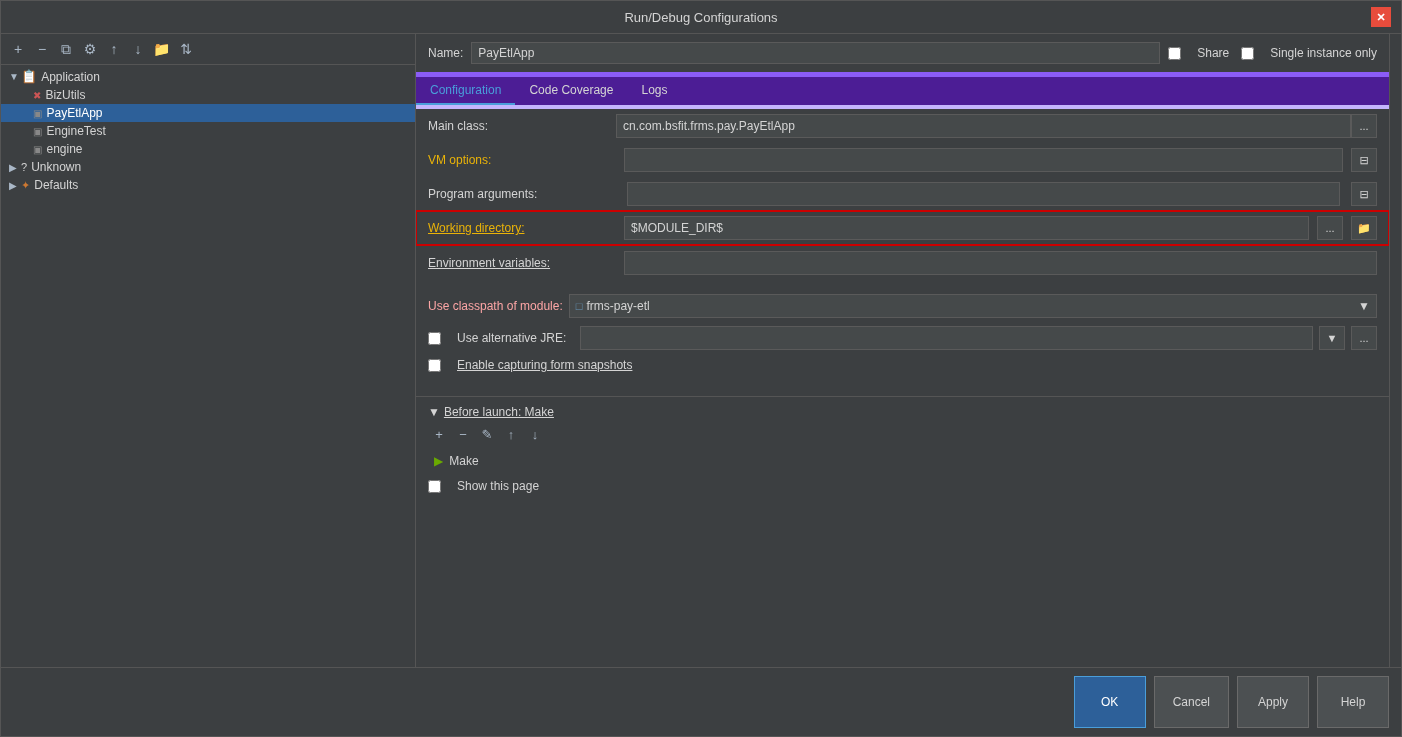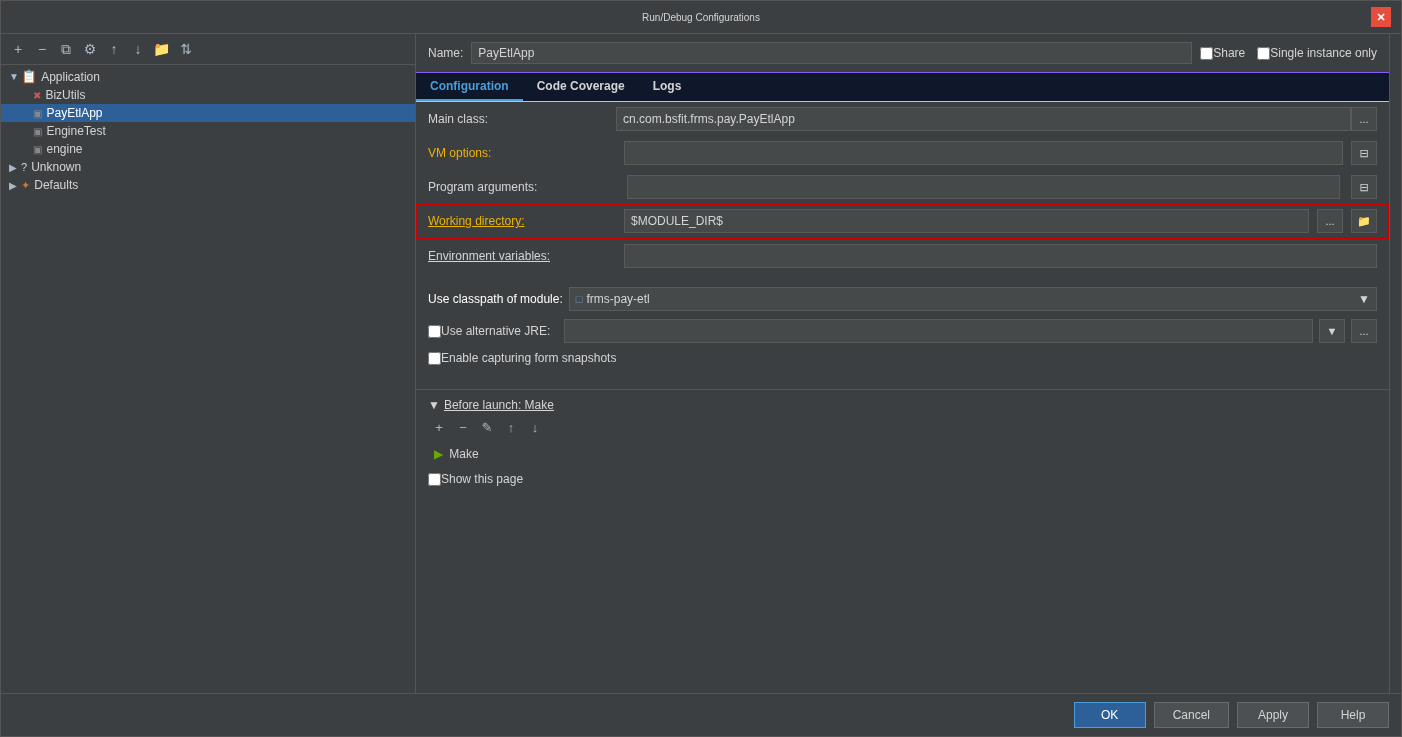--- a/index.html
+++ b/index.html
@@ -27,21 +27,21 @@
       background: #3c3f41;
       display: flex;
       align-items: center;
       justify-content: space-between;
       padding: 6px 10px;
       border-bottom: 1px solid #555;
       min-height: 32px;
     }
     .title-bar-title {
       color: #d4d4d4;
-      font-size: 10px;
+      font-size: 13px;
       flex: 1;
       text-align: center;
     }
     .close-btn {
       background: #e74c3c;
       border: none;
       color: white;
       width: 20px;
       height: 20px;
       cursor: pointer;
@@ -108,53 +108,52 @@
       flex: 1;
       display: flex;
       flex-direction: column;
       background: #3c3f41;
     }
     .name-row {
       display: flex;
       align-items: center;
       padding: 8px 12px;
       gap: 8px;
-      border-bottom: 1px solid #8b5cf6;
+      border-bottom: 5px solid #8b5cf6;
       justify-content: space-between;
     }
     .name-input {
       flex: 1;
       background: #45494a;
       border: 1px solid #5a5a5a;
       color: #d4d4d4;
       padding: 3px 6px;
       font-size: 12px;
       outline: none;
     }
     .share-row {
       display: flex;
       align-items: center;
       gap: 12px;
     }
     .checkbox-label {
       display: flex;
       align-items: center;
-      gap: 0;
+      gap: 16px;
       color: #d4d4d4;
     }
     .checkbox-label input[type=checkbox] {
       width: 13px;
       height: 13px;
       margin: 0;
     }
     .tabs-row {
       display: flex;
-      border-bottom: 1px solid #c4b5fd;
-      background: #0f172a;
-      font-weight: bold;
+      border-bottom: 4px solid #c4b5fd;
+      background: #4c1d95;
     }
     .tab {
       padding: 6px 14px;
       cursor: pointer;
       color: #d4d4d4;
       border-bottom: 2px solid transparent;
       font-size: 12px;
     }
     .tab.active {
       border-bottom: 2px solid #4a9eda;
@@ -209,20 +208,21 @@
       display: flex;
       align-items: center;
       padding: 4px 12px;
       gap: 6px;
     }
     .form-snapshots-row {
       display: flex;
       align-items: center;
       padding: 4px 12px;
       gap: 6px;
+      text-decoration: underline;
     }
     .before-launch-section {
       border-top: 1px solid #555;
       padding: 8px 12px 0 12px;
     }
     .before-launch-header {
       display: flex;
       align-items: center;
       gap: 4px;
       margin-bottom: 4px;
@@ -271,21 +271,21 @@
       align-items: center;
       padding: 8px 12px;
       gap: 8px;
       border-top: 1px solid #555;
       background: #3c3f41;
     }
     .bottom-btn {
       background: #4c5052;
       border: 1px solid #6a6a6a;
       color: #d4d4d4;
-      padding: 5px 18px;
+      padding: 18px 18px;
       cursor: pointer;
       font-size: 12px;
       min-width: 72px;
     }
     .bottom-btn.primary {
       background: #2d6099;
       border-color: #4a9eda;
       color: white;
     }
     .scrollbar-area {
@@ -424,21 +424,21 @@
         </div>
 
         <div style="display:flex; align-items:center; padding:5px 12px; gap:8px; border-top:1px solid #555;">
           <span style="width:188px; color:#d4d4d4; text-decoration:underline;">Environment variables:</span>
           <input class="config-cell-input" type="text" style="flex: 1 1 0%; background: rgb(69, 73, 74); border: 1px solid rgb(90, 90, 90); color: rgb(212, 212, 212); padding: 3px 6px; height: 24px; font-size: 12px; outline: none;">
         </div>
 
         <div style="height:10px;"></div>
 
         <div class="classpath-row">
-          <span style="color:#ffffff;">Use classpath of module:</span>
+          <span style="color:#fca5a5;">Use classpath of module:</span>
           <button class="dropdown-btn" style="min-width:200px; flex:1; justify-content:space-between; background:#45494a; border:1px solid #5a5a5a; color:#d4d4d4; padding:2px 6px; font-size:12px; cursor:pointer; display:flex; align-items:center; height:24px;">
             <span style="display:flex;align-items:center;gap:4px;">
               <span style="color:#6897bb; font-size:11px;">□</span>
               <span>frms-pay-etl</span>
             </span>
             <span>▼</span>
           </button>
         </div>
 
         <div class="alt-jre-row">

